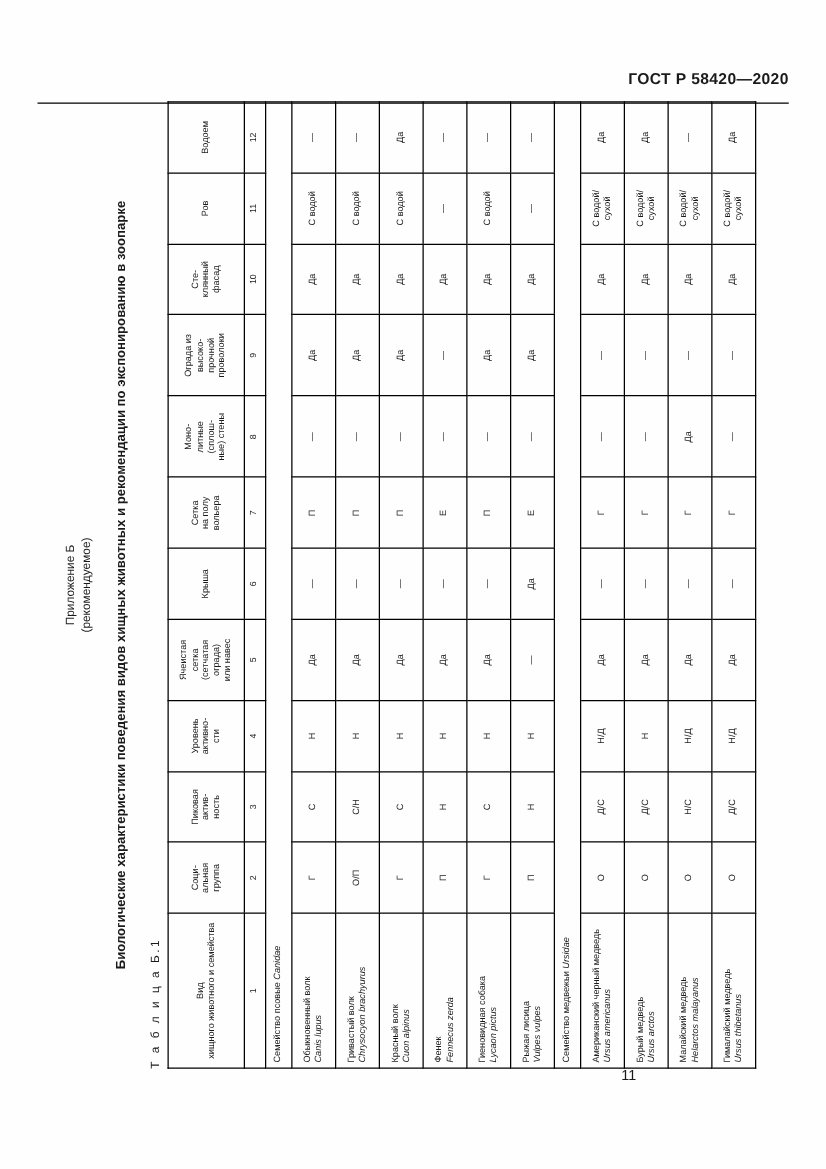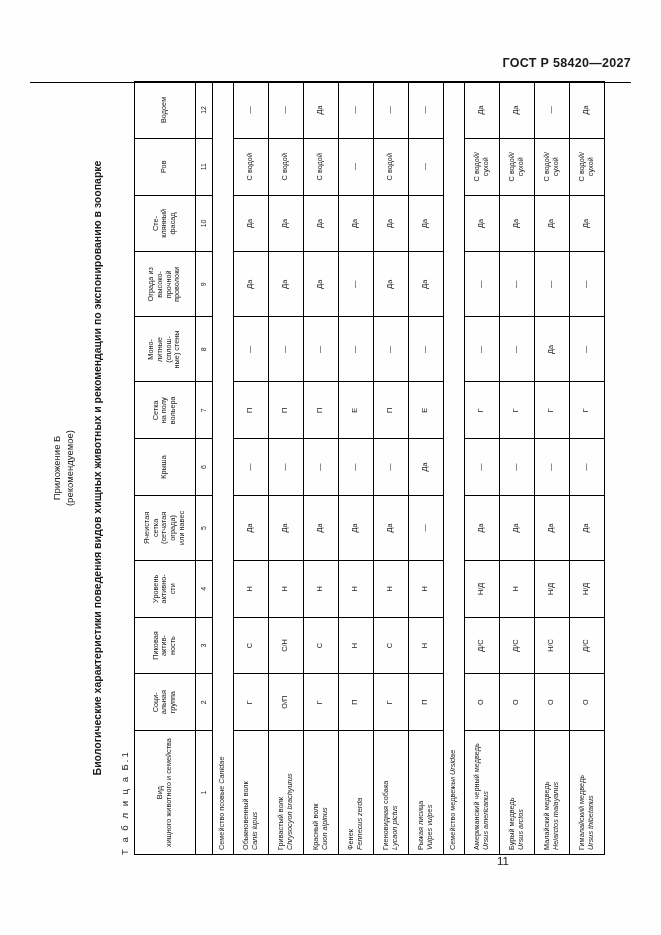--- a/index.html
+++ b/index.html
@@ -133,21 +133,21 @@
   col.c1  { width: 118px; }
   col.cN  { width: 54px; }
   col.cW  { width: 62px; }
 </style>
 </head>
 <body>
 
 <div class="page">
 
   <div class="doc-header">
-    <div class="code">ГОСТ Р 58420—2027</div>
+    <div class="code">ГОСТ Р 58420—2020</div>
   </div>
   <div class="header-rule"></div>
 
   <div class="rot-layer">
 
     <div class="annex-block">
       <div>Приложение Б</div>
       <div>(рекомендуемое)</div>
     </div>
 

